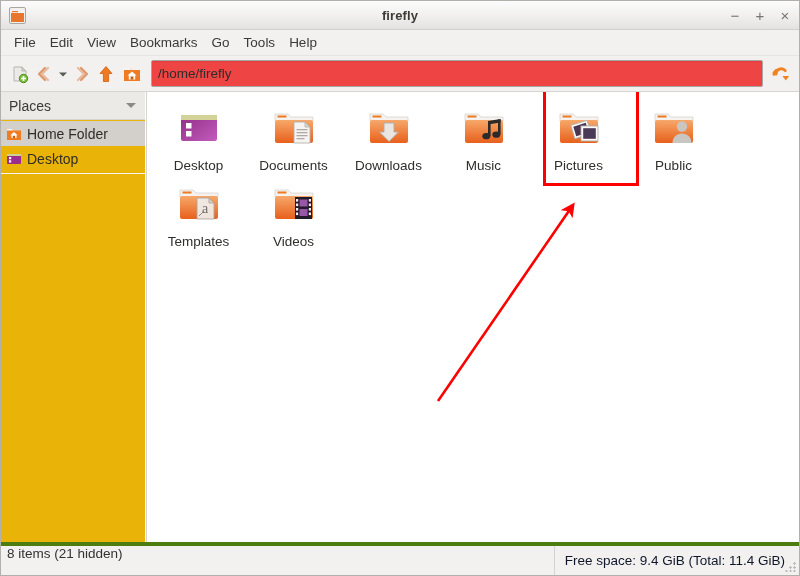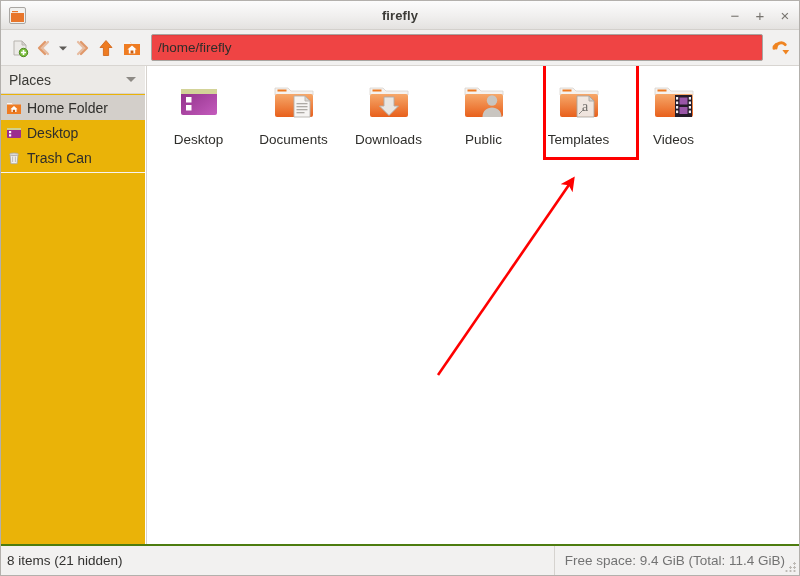--- a/index.html
+++ b/index.html
@@ -233,34 +233,34 @@
     left: 0; top: 0;
     width: 100%; height: 100%;
     pointer-events: none;
   }
 
   
   .statusbar {
     height: 29px;
     flex: 0 0 29px;
     background: #f2f1f0;
-    border-top: 2px solid #4d7c0f;
-    display: flex;
-    align-items: center;
+    border-top: 4px solid #4d7c0f;
+    display: flex;
+    align-items: flex-start;
     position: relative;
   }
   .st-left {
     padding-left: 6px;
     font-size: 13.5px;
     color: #333230;
     flex: 1 1 auto;
   }
   .st-right {
     font-size: 13.5px;
-    color: #737373;
+    color: #0f172a;
     padding-right: 14px;
     border-left: 1px solid #d6d3cf;
     height: 100%;
     display: flex; align-items: center;
     padding-left: 10px;
   }
   .resize-grip {
     position: absolute;
     right: 2px; bottom: 2px;
     width: 12px; height: 12px;
@@ -288,20 +288,29 @@
       </svg>
     </span>
     <span class="title-text">firefly</span>
     <span class="win-btns">
       <span class="win-btn">−</span>
       <span class="win-btn">+</span>
       <span class="win-btn">×</span>
     </span>
   </div>
 
+  <div class="menubar">
+    <span class="menu-item">File</span>
+    <span class="menu-item">Edit</span>
+    <span class="menu-item">View</span>
+    <span class="menu-item">Bookmarks</span>
+    <span class="menu-item">Go</span>
+    <span class="menu-item">Tools</span>
+    <span class="menu-item">Help</span>
+  </div>
 
   <div class="toolbar">
     <span class="tb-btn">
       <svg width="20" height="20" viewBox="0 0 20 20">
         <path d="M4 3h8l4 4v10H4z" fill="#eceae7" stroke="#b8b4af"></path>
         <path d="M12 3l4 4h-4z" fill="#d6d2cd" stroke="#b8b4af"></path>
         <circle cx="13.5" cy="14.5" r="4.2" fill="#7cbf3f" stroke="#4f8a22"></circle>
         <path d="M13.5 12v5M11 14.5h5" stroke="#fff" stroke-width="1.6"></path>
       </svg>
     </span>
@@ -371,30 +380,20 @@
             <svg width="16" height="16" viewBox="0 0 16 16">
               <rect x="1" y="3" width="14" height="10" rx="1" fill="#9b2d8f"></rect>
               <rect x="1" y="3" width="14" height="2" fill="#cfcf8f"></rect>
               <rect x="3" y="6" width="2.2" height="2.2" fill="#fff"></rect>
               <rect x="3" y="9.3" width="2.2" height="2.2" fill="#fff"></rect>
             </svg>
           </span>
           <span class="place-label">Desktop</span>
         </div>
 
-        <div class="place">
-          <span class="place-ico">
-            <svg width="16" height="16" viewBox="0 0 16 16">
-              <path d="M4 4.5h8l-.9 9.2H4.9z" fill="#f0eeec" stroke="#a9a6a2" stroke-width=".8"></path>
-              <ellipse cx="8" cy="4.3" rx="4.4" ry="1.3" fill="#dedbd7" stroke="#a9a6a2" stroke-width=".8"></ellipse>
-              <path d="M6.6 6.6v5.4M9.4 6.6v5.4" stroke="#b9b6b2" stroke-width=".9"></path>
-            </svg>
-          </span>
-          <span class="place-label">Trash Can</span>
-        </div>
 
       </div>
       <div class="sb-sep"></div>
       <div class="sb-filler">
         <span class="grip">
           <i></i>
             <i></i>
             <i></i>
         </span>
       </div>
@@ -451,21 +450,54 @@
             <svg width="48" height="48" viewBox="0 0 48 48">
               <path d="M5 10h13l3 3h22v4H5z" fill="#f5f2ef" stroke="#d8d3ce" stroke-width=".8"></path>
               <rect x="7.5" y="11.5" width="9" height="2" fill="#ee7a22"></rect>
               <rect x="5" y="16" width="38" height="23" rx="2" fill="url(#gf1)"></rect>
               <path d="M24 19h-5v9h-4.5L24 37.5 33.5 28H29v-9z" fill="#e9e6e2" stroke="#b0aca7" stroke-width=".9" stroke-linejoin="round"></path>
             </svg>
           </span>
           <span class="fname">Downloads</span>
         </div>
 
-
+        <div class="fitem">
+          <span class="glyph">
+            <svg width="48" height="48" viewBox="0 0 48 48">
+              <path d="M5 10h13l3 3h22v4H5z" fill="#f5f2ef" stroke="#d8d3ce" stroke-width=".8"></path>
+              <rect x="7.5" y="11.5" width="9" height="2" fill="#ee7a22"></rect>
+              <rect x="5" y="16" width="38" height="23" rx="2" fill="url(#gf1)"></rect>
+              <g fill="#2c2b2a">
+                <rect x="28" y="17" width="2.6" height="15"></rect>
+                <rect x="38" y="15.5" width="2.6" height="15"></rect>
+                <path d="M28 17l12.6-2v3.4L28 20.4z"></path>
+                <ellipse cx="26.3" cy="32.2" rx="4" ry="3.1"></ellipse>
+                <ellipse cx="36.3" cy="30.7" rx="4" ry="3.1"></ellipse>
+              </g>
+            </svg>
+          </span>
+          <span class="fname">Music</span>
+        </div>
+
+        <div class="fitem">
+          <span class="glyph">
+            <svg width="48" height="48" viewBox="0 0 48 48">
+              <path d="M5 10h13l3 3h22v4H5z" fill="#f5f2ef" stroke="#d8d3ce" stroke-width=".8"></path>
+              <rect x="7.5" y="11.5" width="9" height="2" fill="#ee7a22"></rect>
+              <rect x="5" y="16" width="38" height="23" rx="2" fill="url(#gf1)"></rect>
+              <g transform="rotate(-17 28 27)">
+                <rect x="18" y="18" width="17" height="14" fill="#fbfaf8" stroke="#b5b1ac" stroke-width=".9"></rect>
+                <rect x="20" y="20" width="13" height="10" fill="#4a3553"></rect>
+              </g>
+              <rect x="26" y="22" width="17" height="15" fill="#fbfaf8" stroke="#b5b1ac" stroke-width=".9"></rect>
+              <rect x="28.2" y="24.2" width="12.6" height="10.6" fill="#4b3a55"></rect>
+            </svg>
+          </span>
+          <span class="fname">Pictures</span>
+        </div>
 
         <div class="fitem">
           <span class="glyph">
             <svg width="48" height="48" viewBox="0 0 48 48">
               <path d="M5 10h13l3 3h22v4H5z" fill="#f5f2ef" stroke="#d8d3ce" stroke-width=".8"></path>
               <rect x="7.5" y="11.5" width="9" height="2" fill="#ee7a22"></rect>
               <rect x="5" y="16" width="38" height="23" rx="2" fill="url(#gf1)"></rect>
               <g fill="#c9c5c0">
                 <circle cx="32" cy="22.5" r="5.2"></circle>
                 <path d="M22.5 39c0-6 4.3-9.4 9.5-9.4S41.5 33 41.5 39z"></path>

